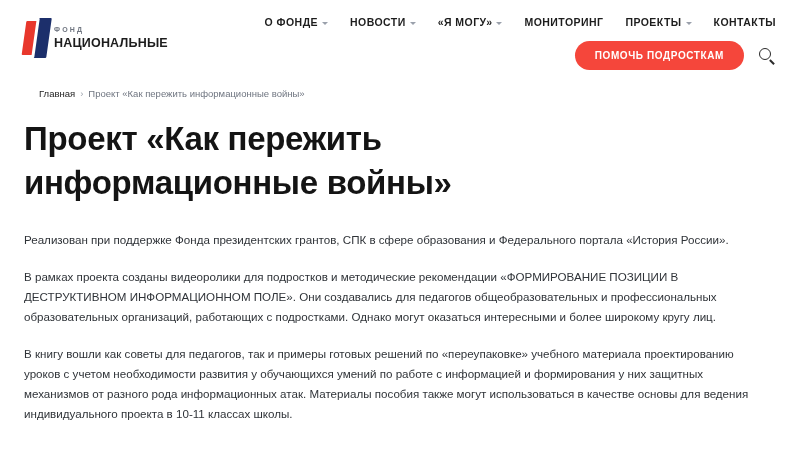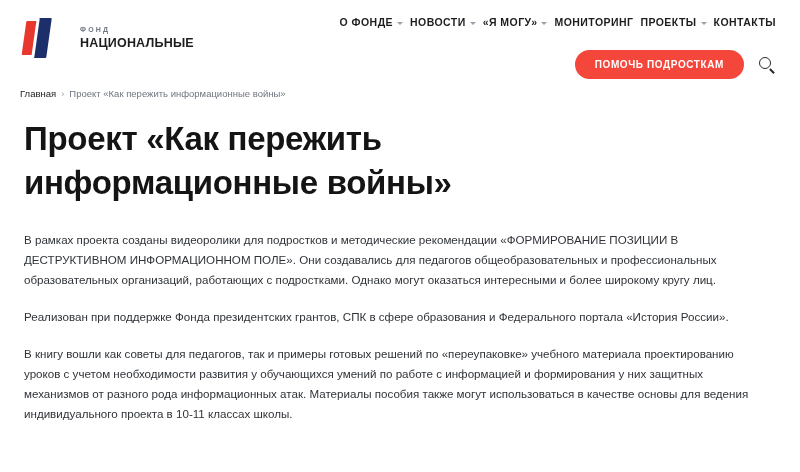--- a/index.html
+++ b/index.html
@@ -26,21 +26,21 @@
     position: relative;
     height: 78px;
     padding: 0 24px;
     display: flex;
     align-items: flex-start;
   }
 
   .logo {
     display: flex;
     align-items: center;
-    gap: 26px;
+    gap: 0;
     padding-top: 18px;
   }
 
   .logo-mark {
     width: 30px;
     height: 40px;
     position: relative;
     flex: none;
   }
   .logo-mark .bar {
@@ -87,21 +87,21 @@
     margin-left: auto;
     display: flex;
     flex-direction: column;
     align-items: flex-end;
     padding-top: 16px;
   }
 
   .nav {
     display: flex;
     align-items: center;
-    gap: 7px;
+    gap: 22px;
   }
   .nav-item {
     font-size: 10.5px;
     font-weight: 700;
     letter-spacing: .45px;
     color: #1d1d1d;
     text-transform: uppercase;
     white-space: nowrap;
     display: flex;
     align-items: center;
@@ -115,21 +115,21 @@
     border-right: 3.2px solid transparent;
     border-top: 3.6px solid #9aa0ab;
     position: relative;
     top: 1px;
   }
 
   .header-actions {
     display: flex;
     align-items: center;
     gap: 14px;
-    margin-top: 22px;
+    margin-top: 13px;
   }
   .cta {
     background: #f5463b;
     color: #ffffff;
     border: none;
     border-radius: 19px;
     height: 29px;
     padding: 0 20px;
     font-size: 10px;
     font-weight: 700;
@@ -155,21 +155,21 @@
     position: absolute;
     left: 12px; top: 12px;
     width: 6px; height: 1.6px;
     background: #2b2b2b;
     transform: rotate(45deg);
     transform-origin: left center;
   }
 
   
   .breadcrumb {
-    padding: 10px 24px 0 20px;
+    padding: 10px 24px 0 39px;
     font-size: 9.5px;
     color: #6f7580;
     display: flex;
     align-items: center;
     gap: 5px;
   }
   .breadcrumb .crumb-link {
     color: #1d1d1d;
     font-weight: 400;
     cursor: pointer;
@@ -258,19 +258,19 @@
 
   <div class="breadcrumb">
     <span class="crumb-link">Главная</span>
     <span class="sep">›</span>
     <span class="crumb-current">Проект «Как пережить информационные войны»</span>
   </div>
 
   <div class="content">
     <h1 class="title">Проект «Как пережить информационные войны»</h1>
 
+    <p class="body">Реализован при поддержке Фонда президентских грантов, СПК в сфере образования и Федерального портала «История России».</p>
     <p class="body">В рамках проекта созданы видеоролики для подростков и методические рекомендации «ФОРМИРОВАНИЕ ПОЗИЦИИ В ДЕСТРУКТИВНОМ ИНФОРМАЦИОННОМ ПОЛЕ». Они создавались для педагогов общеобразовательных и профессиональных образовательных организаций, работающих с подростками. Однако могут оказаться интересными и более широкому кругу лиц.</p>
-    <p class="body">Реализован при поддержке Фонда президентских грантов, СПК в сфере образования и Федерального портала «История России».</p>
     <p class="body tight">В книгу вошли как советы для педагогов, так и примеры готовых решений по «переупаковке» учебного материала проектированию уроков с учетом необходимости развития у обучающихся умений по работе с информацией и формирования у них защитных механизмов от разного рода информационных атак. Материалы пособия также могут использоваться в качестве основы для ведения индивидуального проекта в 10-11 классах школы.</p>
 
   </div>
 
 </div>
 
 </body></html>

